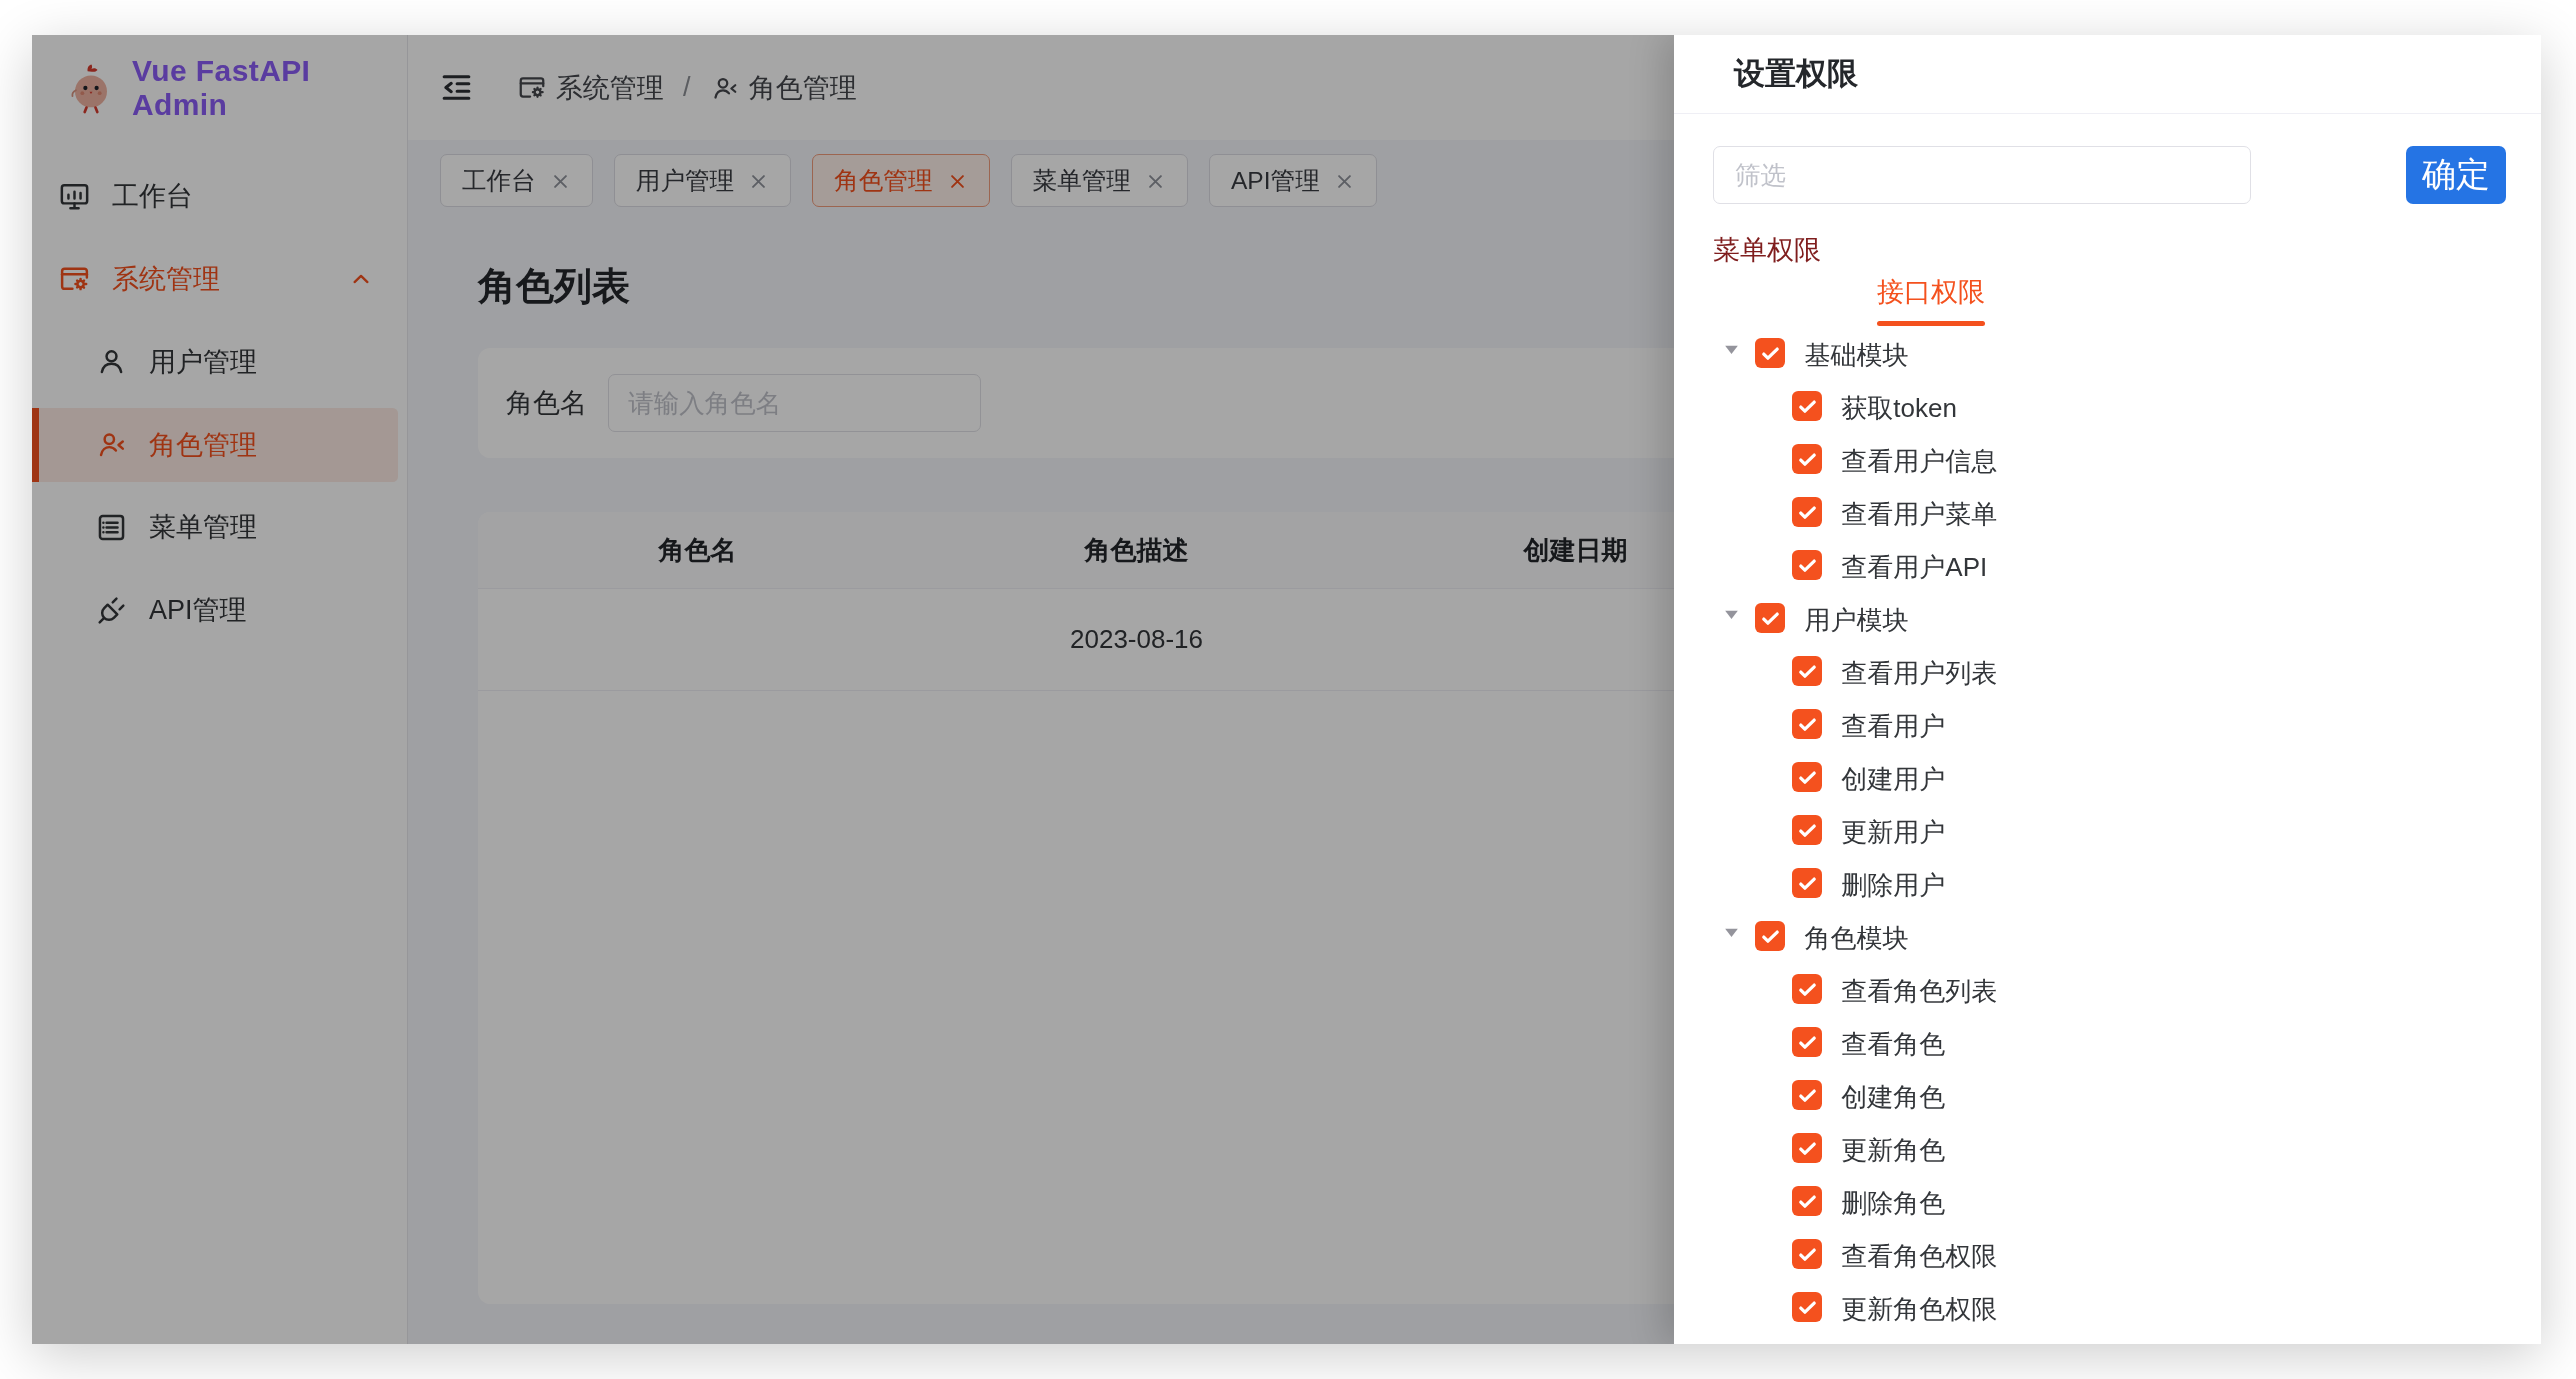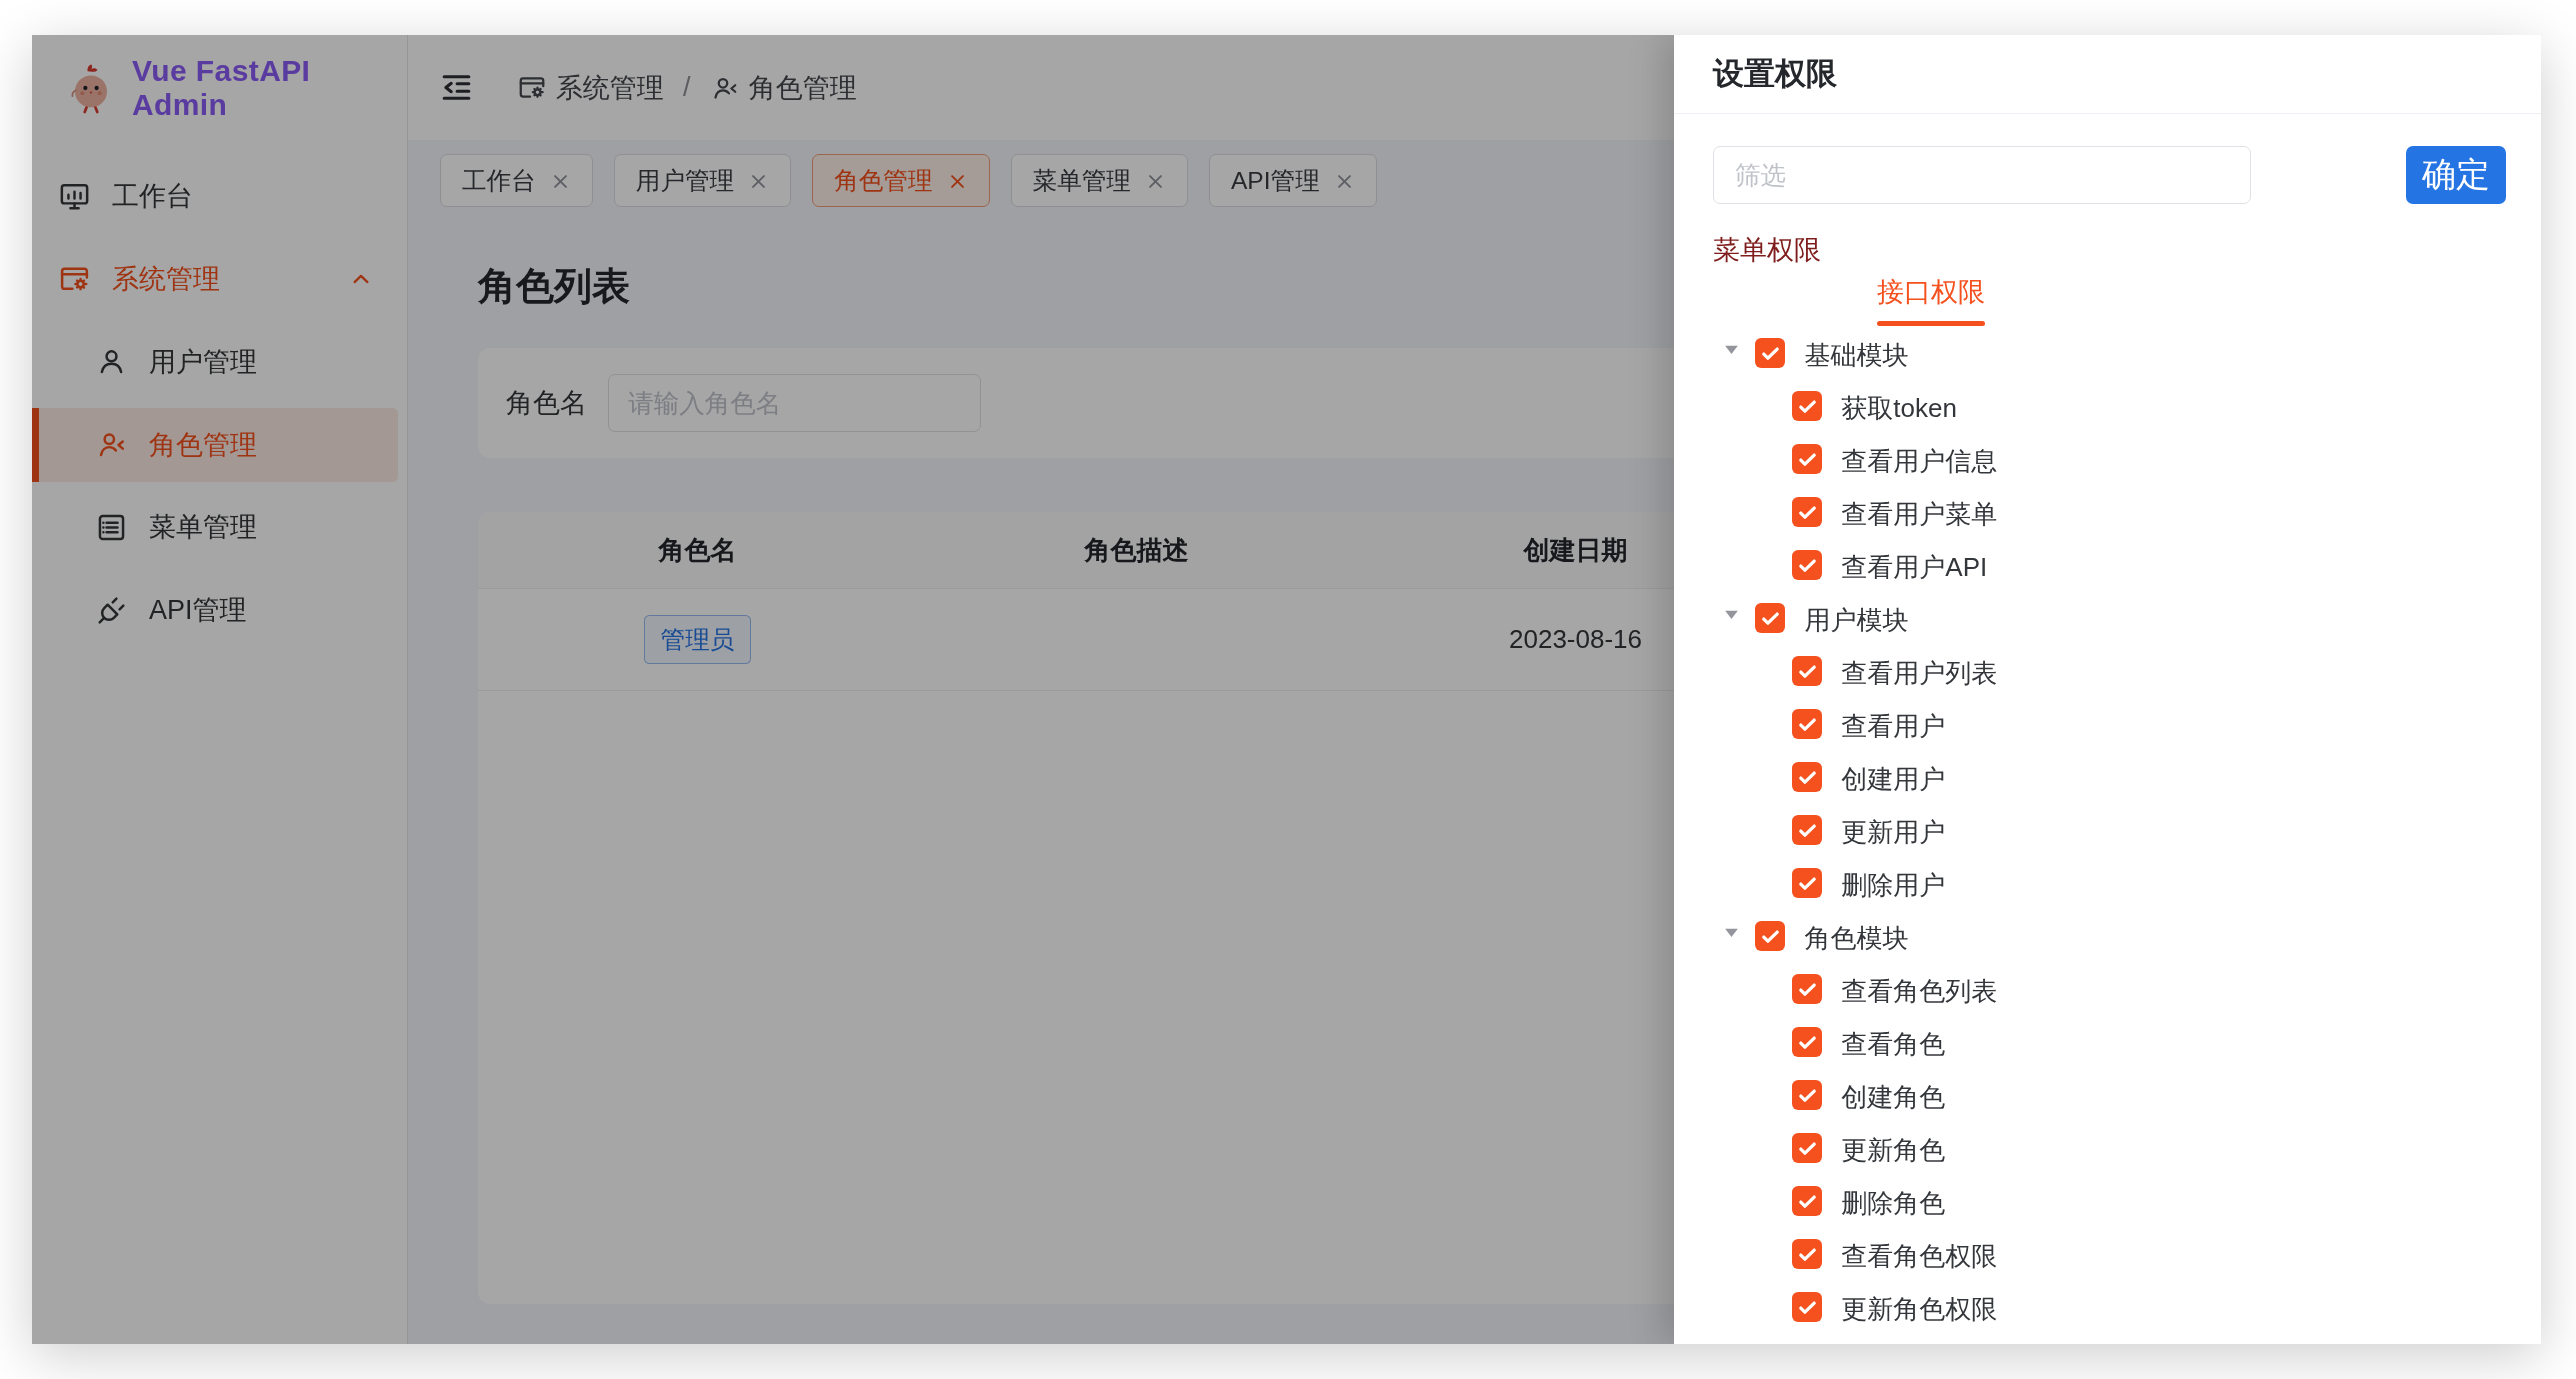--- a/index.html
+++ b/index.html
@@ -85,21 +85,21 @@
     border:1.8px solid rgba(37,116,228,.45); color:#2574e4; background:rgba(37,116,228,.06);
     font-size:24.6px; padding:7px 16px; border-radius:5.3px; cursor:pointer;
   }
 
   
   .overlay { position:absolute; inset:0; background:rgba(0,0,0,.35); z-index:40; }
   .drawer {
     position:absolute; top:0; right:0; bottom:0; width:867px; background:#fff; z-index:50;
     box-shadow:-10.5px 0 35px rgba(0,0,0,.18); display:flex; flex-direction:column;
   }
-  .drawer-header { height:79px; flex-shrink:0; display:flex; align-items:center; padding:0 39px; border-bottom:1.8px solid #efeff5; font-size:31px; font-weight:600; color:#24272b; }
+  .drawer-header { height:79px; flex-shrink:0; display:flex; align-items:center; padding:0 60px; border-bottom:1.8px solid #efeff5; font-size:31px; font-weight:600; color:#24272b; }
   .drawer-body { flex:1; padding:32px 35px 0 39px; display:flex; flex-direction:column; min-height:0; }
   .drawer-toolbar { display:flex; align-items:center; justify-content:space-between; flex-shrink:0; }
   .filter-input {
     width:538px; height:58px; border:1.8px solid #e0e0e6; border-radius:7px; padding:0 21px;
     font-size:25.5px; color:#333; outline:none; font-family:inherit;
   }
   .filter-input::placeholder { color:#c0c2ca; }
   .confirm-btn {
     width:100px; height:58px; border:none; border-radius:7px; background:#2574e4; color:#fff;
     font-size:34px; display:flex; align-items:center; justify-content:center; cursor:pointer;
@@ -282,23 +282,20 @@
         </div>
 
         <div class="table-card">
           <div class="thead" id="thead">
               <div class="th">角色名</div>
               <div class="th">角色描述</div>
               <div class="th">创建日期</div>
             </div>
           <div id="tbody">
               <div class="trow">
-                <div class="td">
-                  <span class="role-tag">管理员</span>
-                </div>
                 <div class="td"></div>
                 <div class="td">2023-08-16</div>
               </div>
             </div>
         </div>
       </div>
     </div>
 
     <div class="overlay"></div>
 

